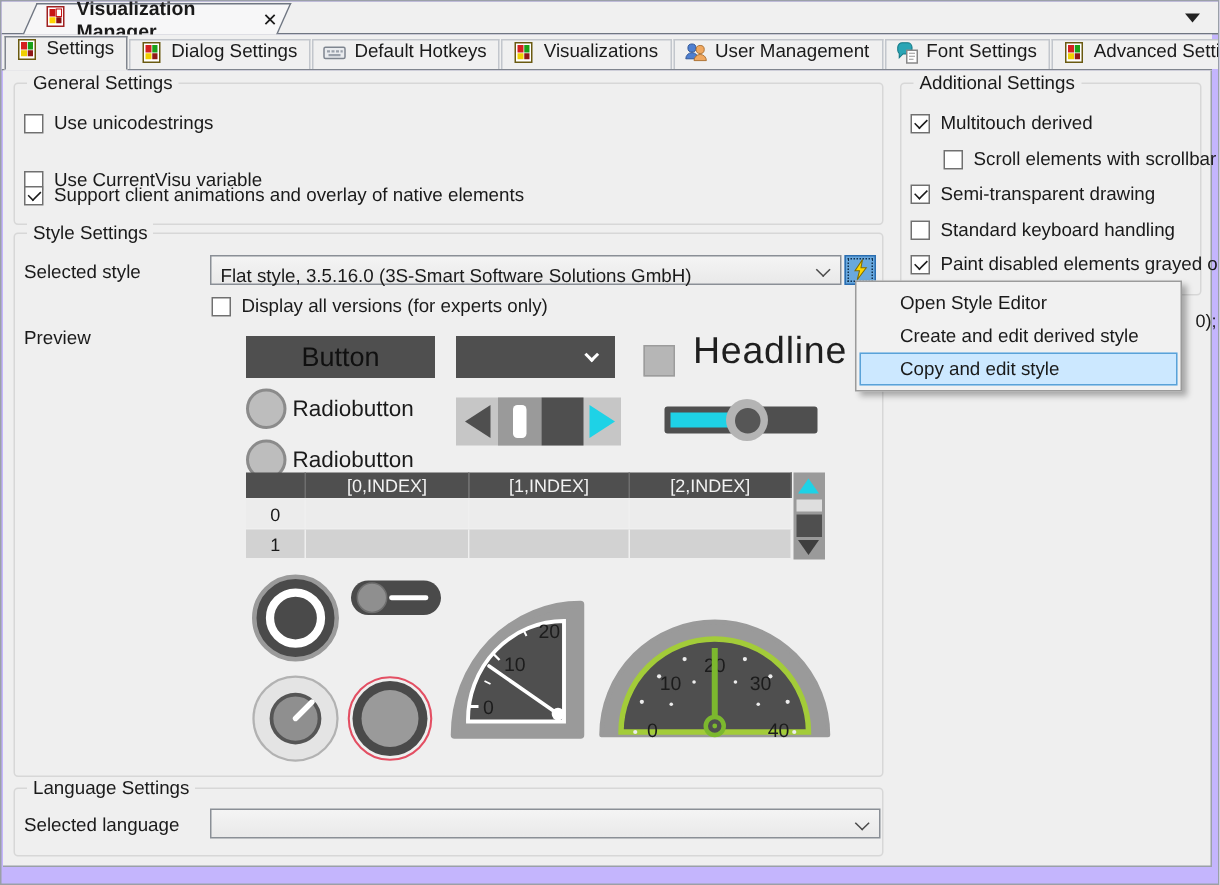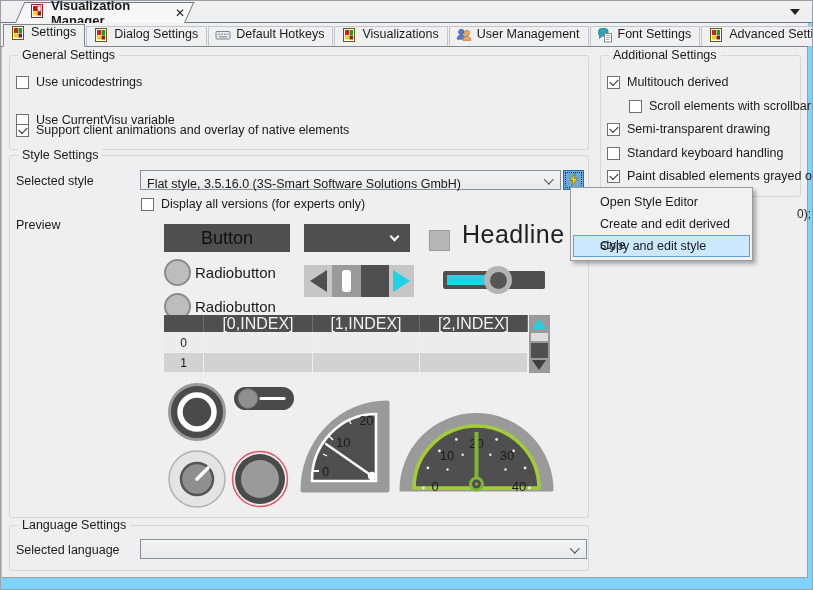--- a/index.html
+++ b/index.html
@@ -1,18 +1,18 @@
 <!DOCTYPE html>
 <html><head>
 <meta charset="utf-8">
 <style>
   * { margin:0; padding:0; box-sizing:border-box; }
   html,body { width:813px; height:590px; }
   body { font-family:"Liberation Sans","DejaVu Sans",sans-serif; font-size:13px; color:#1a1a1a; background:#f0f0f0; }
-  .window { position:relative; width:813px; height:590px; background:#7dd3fc; border:1px solid #9aa0a8; overflow:hidden; }
+  .window { position:relative; width:813px; height:590px; background:#c4b5fd; border:1px solid #9aa0a8; overflow:hidden; }
 
   
   .doc-tab-bar { position:absolute; left:0; top:0; width:100%; height:22px; background:#f0f0f0; border-bottom:1px solid #6f7682; }
   .doc-tab { position:absolute; left:6px; top:1px; height:21px; width:178px; }
   .doc-tab::before { content:""; position:absolute; left:8px; right:0; top:0; bottom:0; background:#f7f7f8; border:1px solid #6f7682; border-bottom:none; transform:skewX(-24deg); transform-origin:bottom left; }
   .doc-tab-inner { position:relative; display:flex; align-items:center; gap:6px; height:100%; padding-left:22px; }
   .doc-tab-title { font-weight:bold; font-size:13px; }
   .doc-close { font-size:12px; font-weight:bold; margin-left:4px; cursor:default; }
   .doc-list-chevron { position:absolute; right:12px; top:8px; width:0; height:0; border-left:5px solid transparent; border-right:5px solid transparent; border-top:6px solid #222; }
 
@@ -67,36 +67,36 @@
   .spin-right { position:absolute; right:4px; top:5px; width:0; height:0; border-top:11px solid transparent; border-bottom:11px solid transparent; border-left:17px solid #1ed2e6; }
 
   .pv-slider-track { position:absolute; left:433px; top:115px; width:102px; height:18px; background:#4f4f4f; border-radius:2px; }
   .pv-slider-fill { position:absolute; left:4px; top:4px; width:42px; height:10px; background:#1ed2e6; }
   .pv-slider-thumb { position:absolute; left:474px; top:110px; width:28px; height:28px; border-radius:50%; background:#b4b4b4; }
   .pv-slider-thumb::after { content:""; position:absolute; left:5.5px; top:5.5px; width:17px; height:17px; border-radius:50%; background:#565656; }
 
   
   .pv-table { position:absolute; left:154px; top:159px; width:364px; }
   .pv-thead { display:flex; height:17px; }
-  .pv-th { background:#4f4f4f; color:#f2f2f2; font-size:16px; display:flex; align-items:center; justify-content:center; border-right:1px solid #6e6e6e; }
+  .pv-th { background:#4f4f4f; color:#f2f2f2; font-size:12px; display:flex; align-items:center; justify-content:center; border-right:1px solid #6e6e6e; }
   .pv-row { display:flex; height:19px; margin-top:1px; }
   .pv-cell { border-right:1px solid #efefef; display:flex; align-items:center; justify-content:center; font-size:12px; }
   .row-a .pv-cell { background:#ececec; }
   .row-b .pv-cell { background:#d2d2d2; }
   .w-corner { width:40px; } .w-col { width:109px; } .w-col2 { width:107px; } .w-col3 { width:108px; }
   .pv-scrollbar { position:absolute; left:519px; top:159px; width:21px; height:58px; background:#9a9a9a; }
   .sb-up { position:absolute; left:3px; top:4px; width:0; height:0; border-left:7.5px solid transparent; border-right:7.5px solid transparent; border-bottom:10px solid #1ed2e6; }
   .sb-thumb { position:absolute; left:2px; top:18px; width:17px; height:8px; background:#dedede; }
   .sb-dark { position:absolute; left:2px; top:28px; width:17px; height:15px; background:#4f4f4f; }
   .sb-down { position:absolute; left:3px; bottom:3px; width:0; height:0; border-left:7.5px solid transparent; border-right:7.5px solid transparent; border-top:10px solid #3f3f3f; }
 
   .pv-abs { position:absolute; }
 
   
-  .context-menu { position:absolute; left:568px; top:140px; width:183px; background:#f1f1f1; border:1px solid #9b9b9b; box-shadow:3px 3px 4px rgba(0,0,0,0.3); z-index:50; padding:3px 2px; }
+  .context-menu { position:absolute; left:568px; top:140px; width:218px; background:#f1f1f1; border:1px solid #9b9b9b; box-shadow:3px 3px 4px rgba(0,0,0,0.3); z-index:50; padding:3px 2px; }
   .menu-item { height:22px; line-height:21px; padding-left:26px; font-size:12.5px; border:1px solid transparent; }
   .menu-item.highlighted { background:#cce8ff; border:1px solid #5aa2d8; }
 
   .clipped-frag { position:absolute; left:795px; top:160px; font-size:12px; color:#1a1a1a; z-index:40; }
 
   svg text { font-family:"Liberation Sans","DejaVu Sans",sans-serif; }
 </style>
 </head>
 <body>
 

